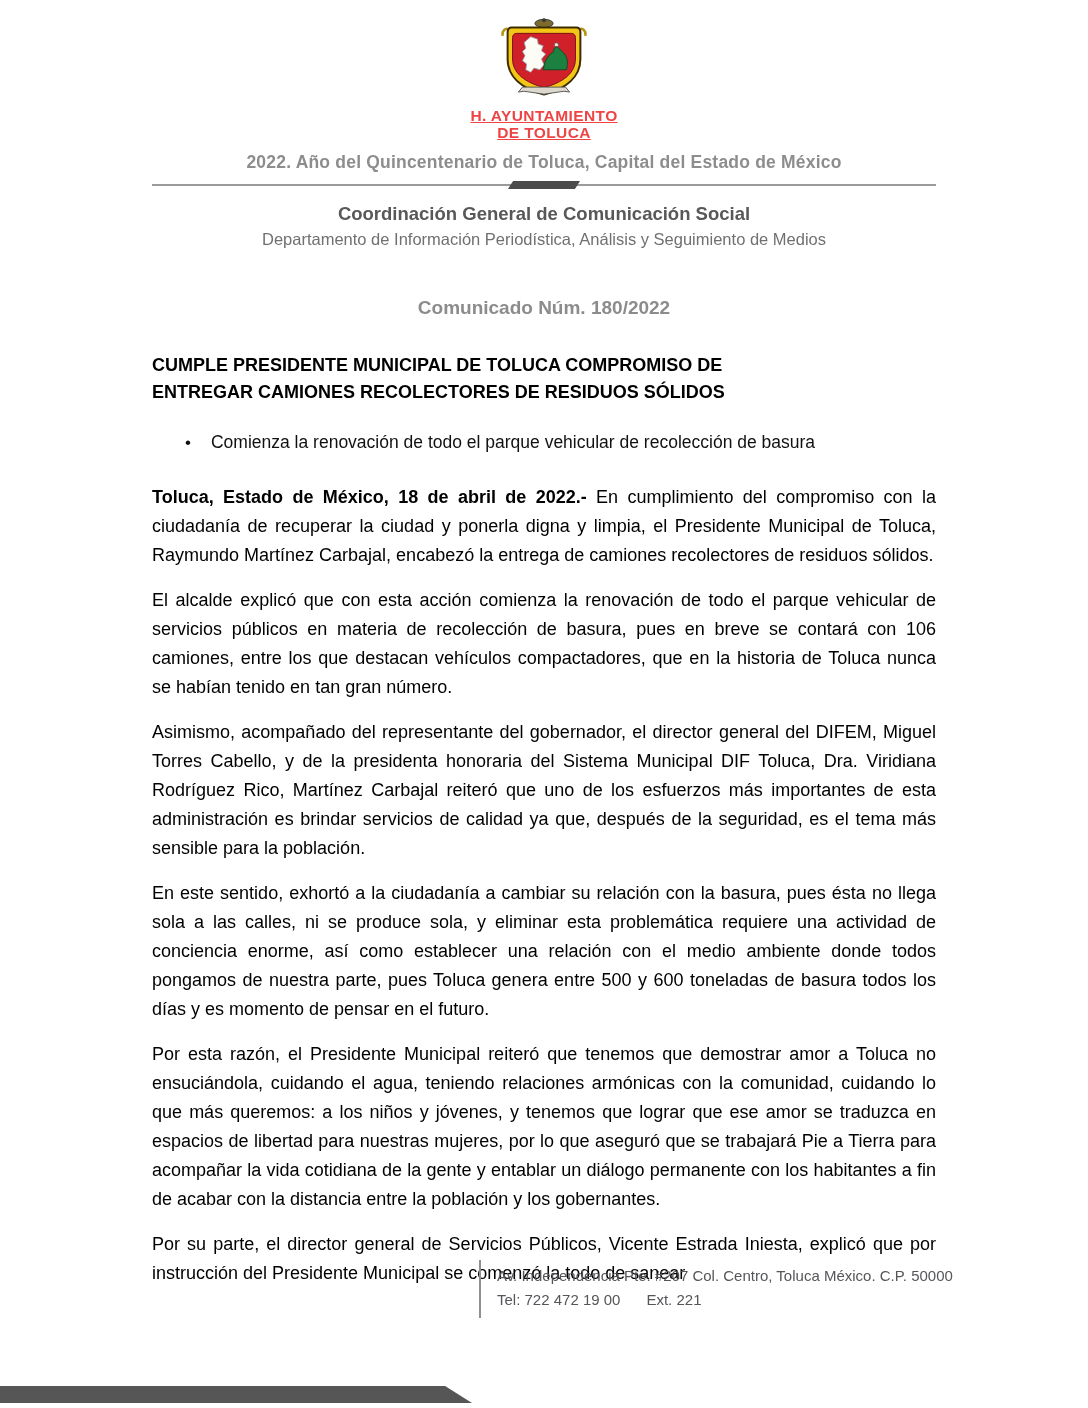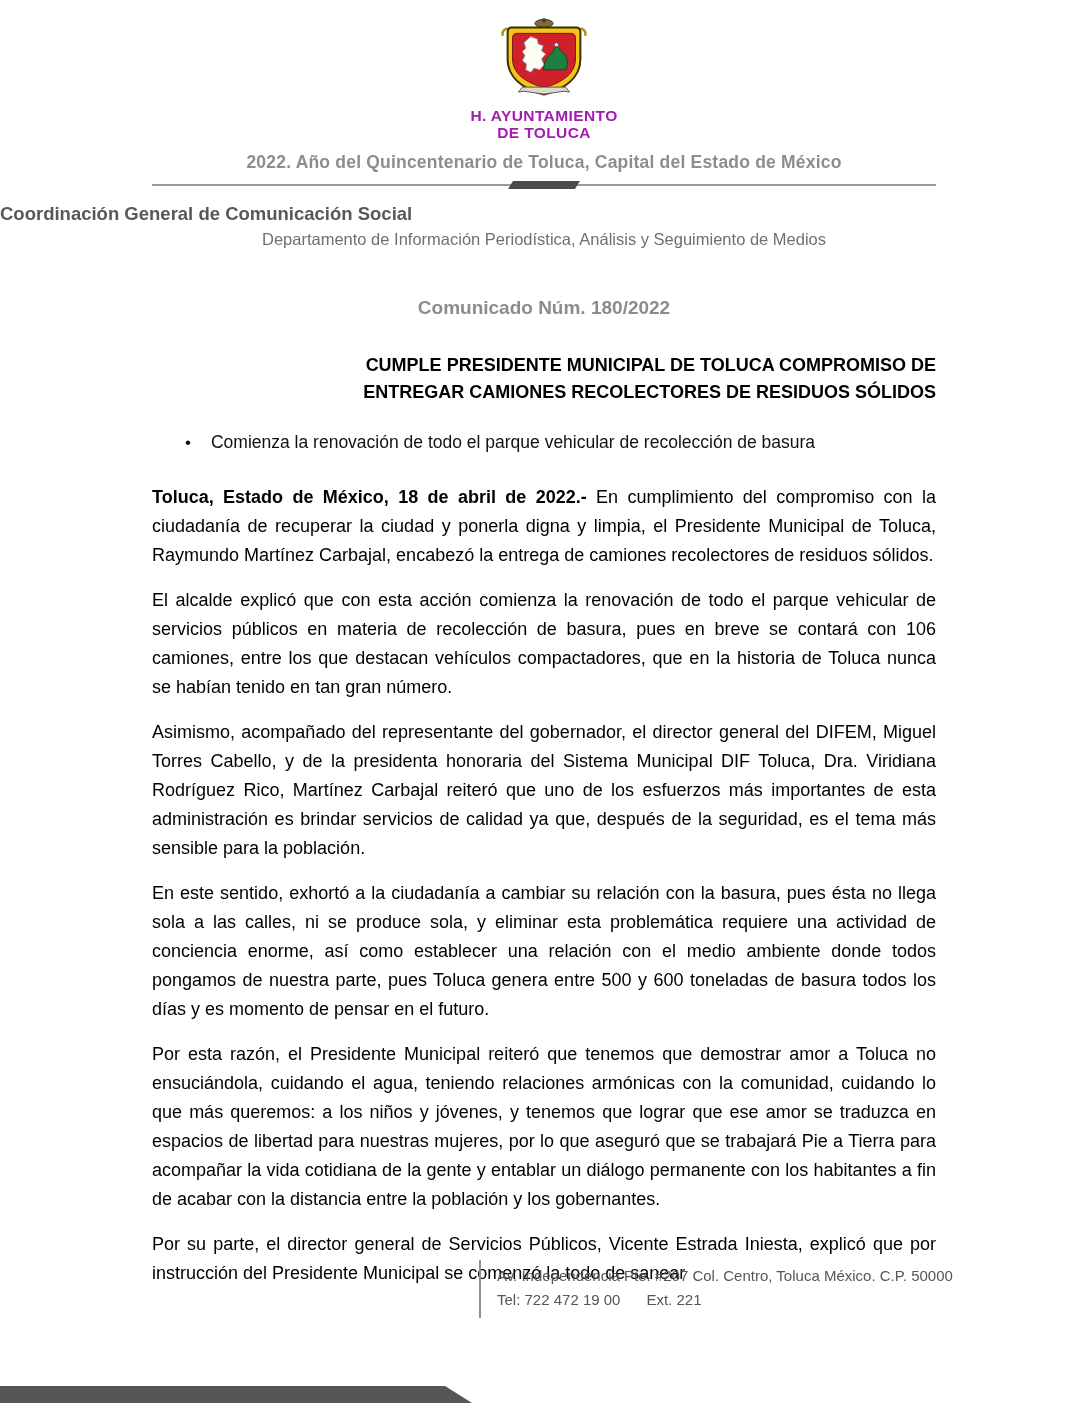--- a/index.html
+++ b/index.html
@@ -14,22 +14,23 @@
   }
   
   .crest-wrap { padding-top: 16px; text-align: center; }
   .crest-wrap svg { width: 106px; height: 86px; display: inline-block; }
   .org-name {
     margin-top: 2px;
     font-weight: bold;
     font-size: 15.5px;
     line-height: 16.5px;
     letter-spacing: 0.4px;
-    color: #a21caf;
+    color: #ef4444;
     text-align: center;
+    text-decoration: underline;
   }
   
   .tagline {
     margin-top: 11px;
     text-align: center;
     font-weight: bold;
     font-size: 17.5px;
     color: #8d8d8d;
     letter-spacing: 0.2px;
   }
@@ -39,39 +40,39 @@
     height: 2px; background: #9b9b9b;
   }
   .divider .thick-seg {
     position: absolute; top: 0; left: 50%;
     transform: translateX(-50%);
     width: 72px; height: 8px; background: #4b4b4b;
     clip-path: polygon(7% 0%, 100% 0%, 93% 100%, 0% 100%);
   }
   
   .office {
-    margin-top: 14px; 
+    margin-top: 14px; text-align: center;
     font-weight: bold; font-size: 18.5px; color: #58585a;
   }
   .department {
     margin-top: 5px; text-align: center;
     font-size: 16.5px; color: #707070;
   }
   
   .bulletin {
     margin: 48px 152px 0;
     text-align: center;
     font-weight: bold;
     font-size: 19px;
     color: #8c8c8c;
   }
   
   .doc-title {
     margin: 33px 152px 0;
-    text-align: right;
+    text-align: left;
     font-weight: bold;
     font-size: 18px;
     line-height: 27px;
     color: #000;
   }
   
   .bullet-row {
     margin: 26px 152px 0;
     padding-left: 33px;
     display: flex;

